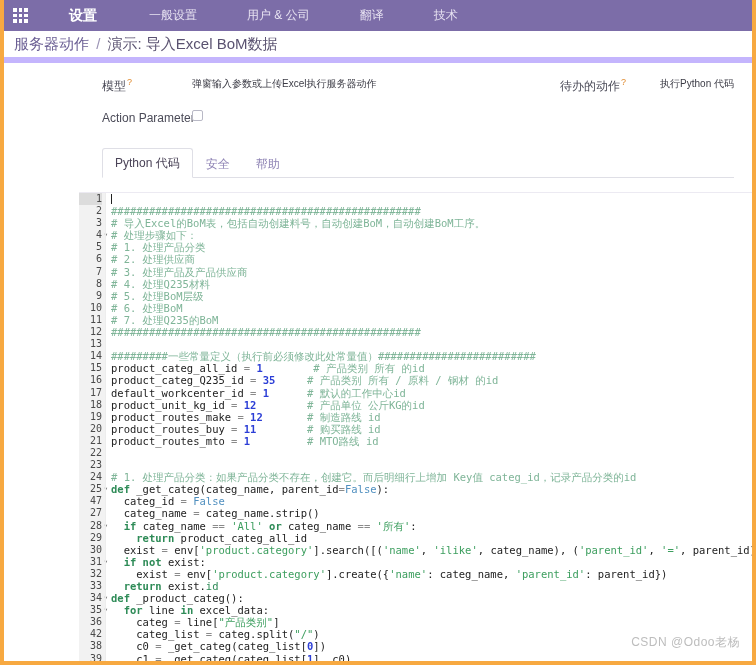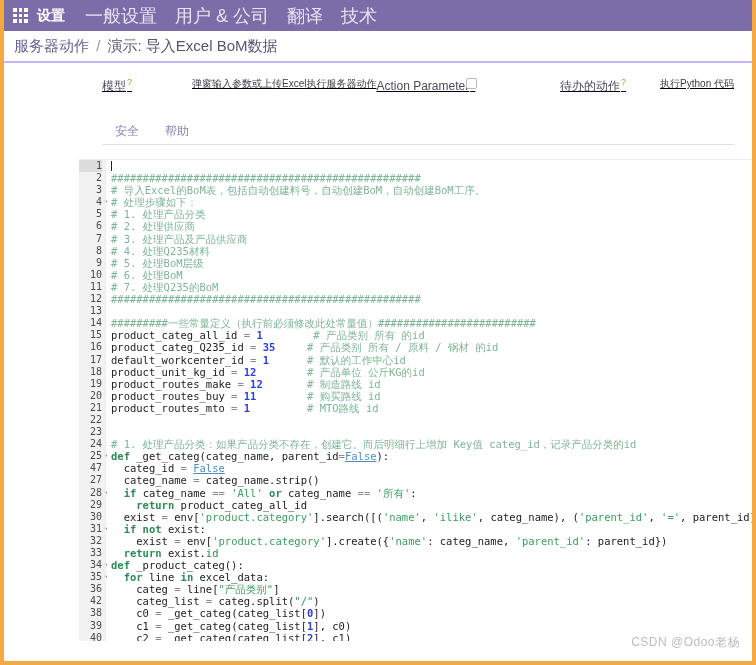--- a/index.html
+++ b/index.html
@@ -24,75 +24,76 @@
   
   .navbar {
     height: 31px;
     background: #7c6da8;
     display: flex;
     align-items: center;
     padding: 0 8px;
     margin-left: -4px;
     margin-right: -4px;
     width: 756px;
+    gap: 32px;
   }
   .apps-grid {
     width: 15px; height: 15px;
     display: grid;
     grid-template-columns: repeat(3, 1fr);
     grid-template-rows: repeat(3, 1fr);
     gap: 2px;
     margin: 0 9px 0 5px;
     flex: 0 0 auto;
   }
   .apps-grid i { display:block; background:#ffffff; width:100%; height:100%; }
   .nav-brand {
     color: #ffffff;
     font-size: 14px;
     font-weight: bold;
     margin-right: 20px;
     white-space: nowrap;
   }
   .nav-item {
     color: #e8e3f2;
-    font-size: 18px;
+    font-size: 12px;
     margin-right: 18px;
     white-space: nowrap;
     cursor: pointer;
   }
 
   
   .breadcrumb-bar {
     height: 32px;
     display: flex;
     align-items: center;
     padding-left: 10px;
     background: #ffffff;
-    border-bottom: 2px solid #c4b5fd;
+    border-bottom: 6px solid #c4b5fd;
   }
   .breadcrumb {
     font-size: 15px;
     color: #6b5f94;
     white-space: nowrap;
   }
   .breadcrumb .sep { color: #9b93b5; margin: 0 3px; }
   .breadcrumb .cur { color: #5a5270; }
 
   
   .sheet {
     background: #ffffff;
     padding: 12px 18px 0 18px;
   }
   .form-grid {
     display: flex;
     justify-content: space-between;
     padding-left: 80px;
     padding-right: 0px;
   }
-  .col { display: flex; flex-direction: row; text-decoration: underline; }
+  .col { display: flex; flex-direction: column; }
   .col-left { width: 500px; }
   .col-right { width: 175px; }
   .frow {
     display: flex;
     align-items: flex-start;
     height: 32px;
   }
   .flabel {
     font-size: 12px;
     color: #4b4b58;
@@ -218,21 +219,21 @@
     vertical-align: -1px;
   }
 
   
   .c-com  { color: #7fb598; }           
   .c-kw   { color: #2e8b57; font-weight: bold; }  
   .c-num  { color: #2c3ed6; font-weight: bold; }  
   .c-str  { color: #3c9e5e; }           
   .c-op   { color: #8a8a8a; }           
   .c-txt  { color: #222222; }           
-  .c-bool { color: #4f8fbf; text-decoration: underline; }           
+  .c-bool { color: #4f8fbf; }           
   .c-attr { color: #2e8b57; }           
 
   
   .watermark {
     position: absolute;
     right: 12px;
     bottom: 10px;
     font-size: 12px;
     color: #bdbdbd;
     white-space: nowrap;
@@ -289,20 +290,21 @@
         <div class="frow">
           <div class="flabel"><span>待办的动作</span><span class="q">?</span></div>
           <div class="fval">执行Python 代码</div>
         </div>
       </div>
 
     </div>
 
     <div class="notebook">
       <div class="tabs">
+        <div class="tab active">Python 代码</div>
         <div class="tab">安全</div>
         <div class="tab">帮助</div>
       </div>
     </div>
   </div>
 
   <div class="editor-wrap">
     <div class="editor">
       <div class="gutter" id="gutter">
           <div class="ln active">1</div>

